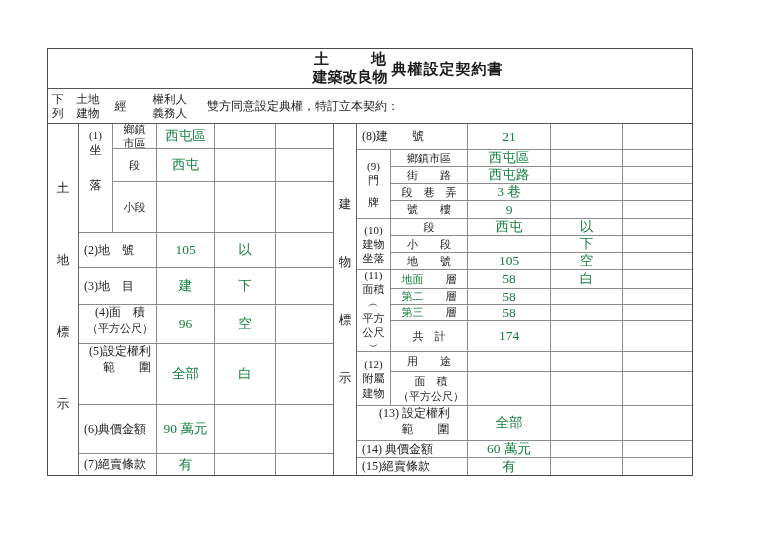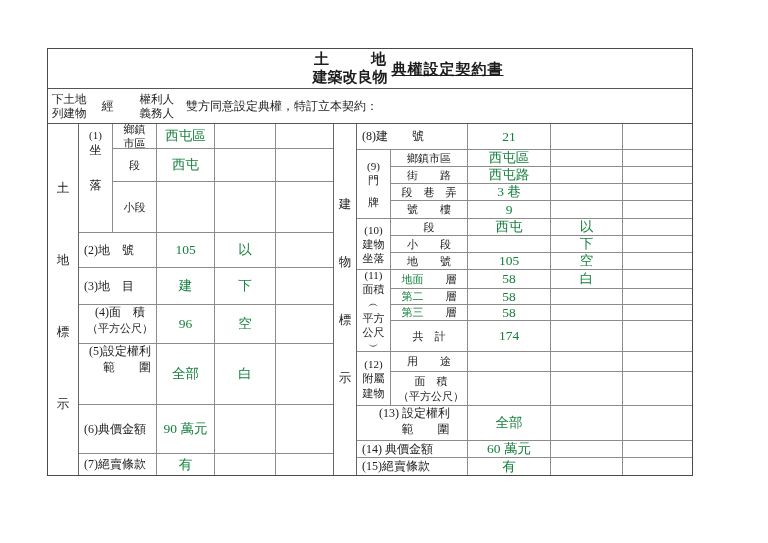--- a/index.html
+++ b/index.html
@@ -10,21 +10,21 @@
   }
   .doc{
     position:absolute;left:47px;top:48px;width:646px;height:428px;
     border:1.4px solid #4a4a4a;display:flex;flex-direction:column;box-sizing:border-box;
   }
   
   .title-box{height:39px;border-bottom:1px solid #555;display:flex;align-items:center;justify-content:center;}
   .title-inner{display:flex;align-items:center;transform:translateX(38px);}
   .title-stack{display:flex;flex-direction:column;align-items:center;font-weight:bold;font-size:15px;line-height:1.15;}
   .title-row1{display:flex;gap:42px;}
-  .title-main{font-weight:bold;font-size:15px;margin-left:4px;margin-top:2px;letter-spacing:1px;text-decoration:underline;}
+  .title-main{font-weight:bold;font-size:15px;margin-left:4px;margin-top:2px;letter-spacing:1px;}
   
   .header-row{height:34px;border-bottom:1px solid #555;display:flex;align-items:center;font-size:12px;}
   .h-pair{display:flex;flex-direction:column;justify-content:center;line-height:1.25;font-size:11.5px;text-align:center;}
   .h-single{font-size:12px;}
   
   .body{flex:1;display:flex;min-height:0;}
   .vcol{display:flex;flex-direction:column;align-items:center;justify-content:space-between;font-size:12.5px;box-sizing:border-box;}
   .vcol-left{width:31px;border-right:1px solid #666;padding:56px 0 62px;}
   .vcol-mid{width:24px;border-left:1px solid #666;border-right:1px solid #666;padding:72px 0 88px;}
   
@@ -65,30 +65,30 @@
         </div>
         <div class="title-main">典權設定契約書</div>
       </div>
     </div>
 
     <div class="header-row">
       <div class="h-pair" style="margin-left:4px">
         <span>下</span>
         <span>列</span>
       </div>
-      <div class="h-pair" style="">
+      <div class="h-pair" style="margin-left:13px">
         <span>土地</span>
         <span>建物</span>
       </div>
       <div class="h-single" style="margin-left:15px">經</div>
       <div class="h-pair" style="margin-left:26px">
         <span>權利人</span>
         <span>義務人</span>
       </div>
-      <div class="h-single" style="margin-left:12px">雙方同意設定典權，特訂立本契約：</div>
+      <div class="h-single" style="margin-left:20px">雙方同意設定典權，特訂立本契約：</div>
     </div>
 
     <div class="body">
 
       <div class="vcol vcol-left">
         <span>土</span>
         <span>地</span>
         <span>標</span>
         <span>示</span>
       </div>

